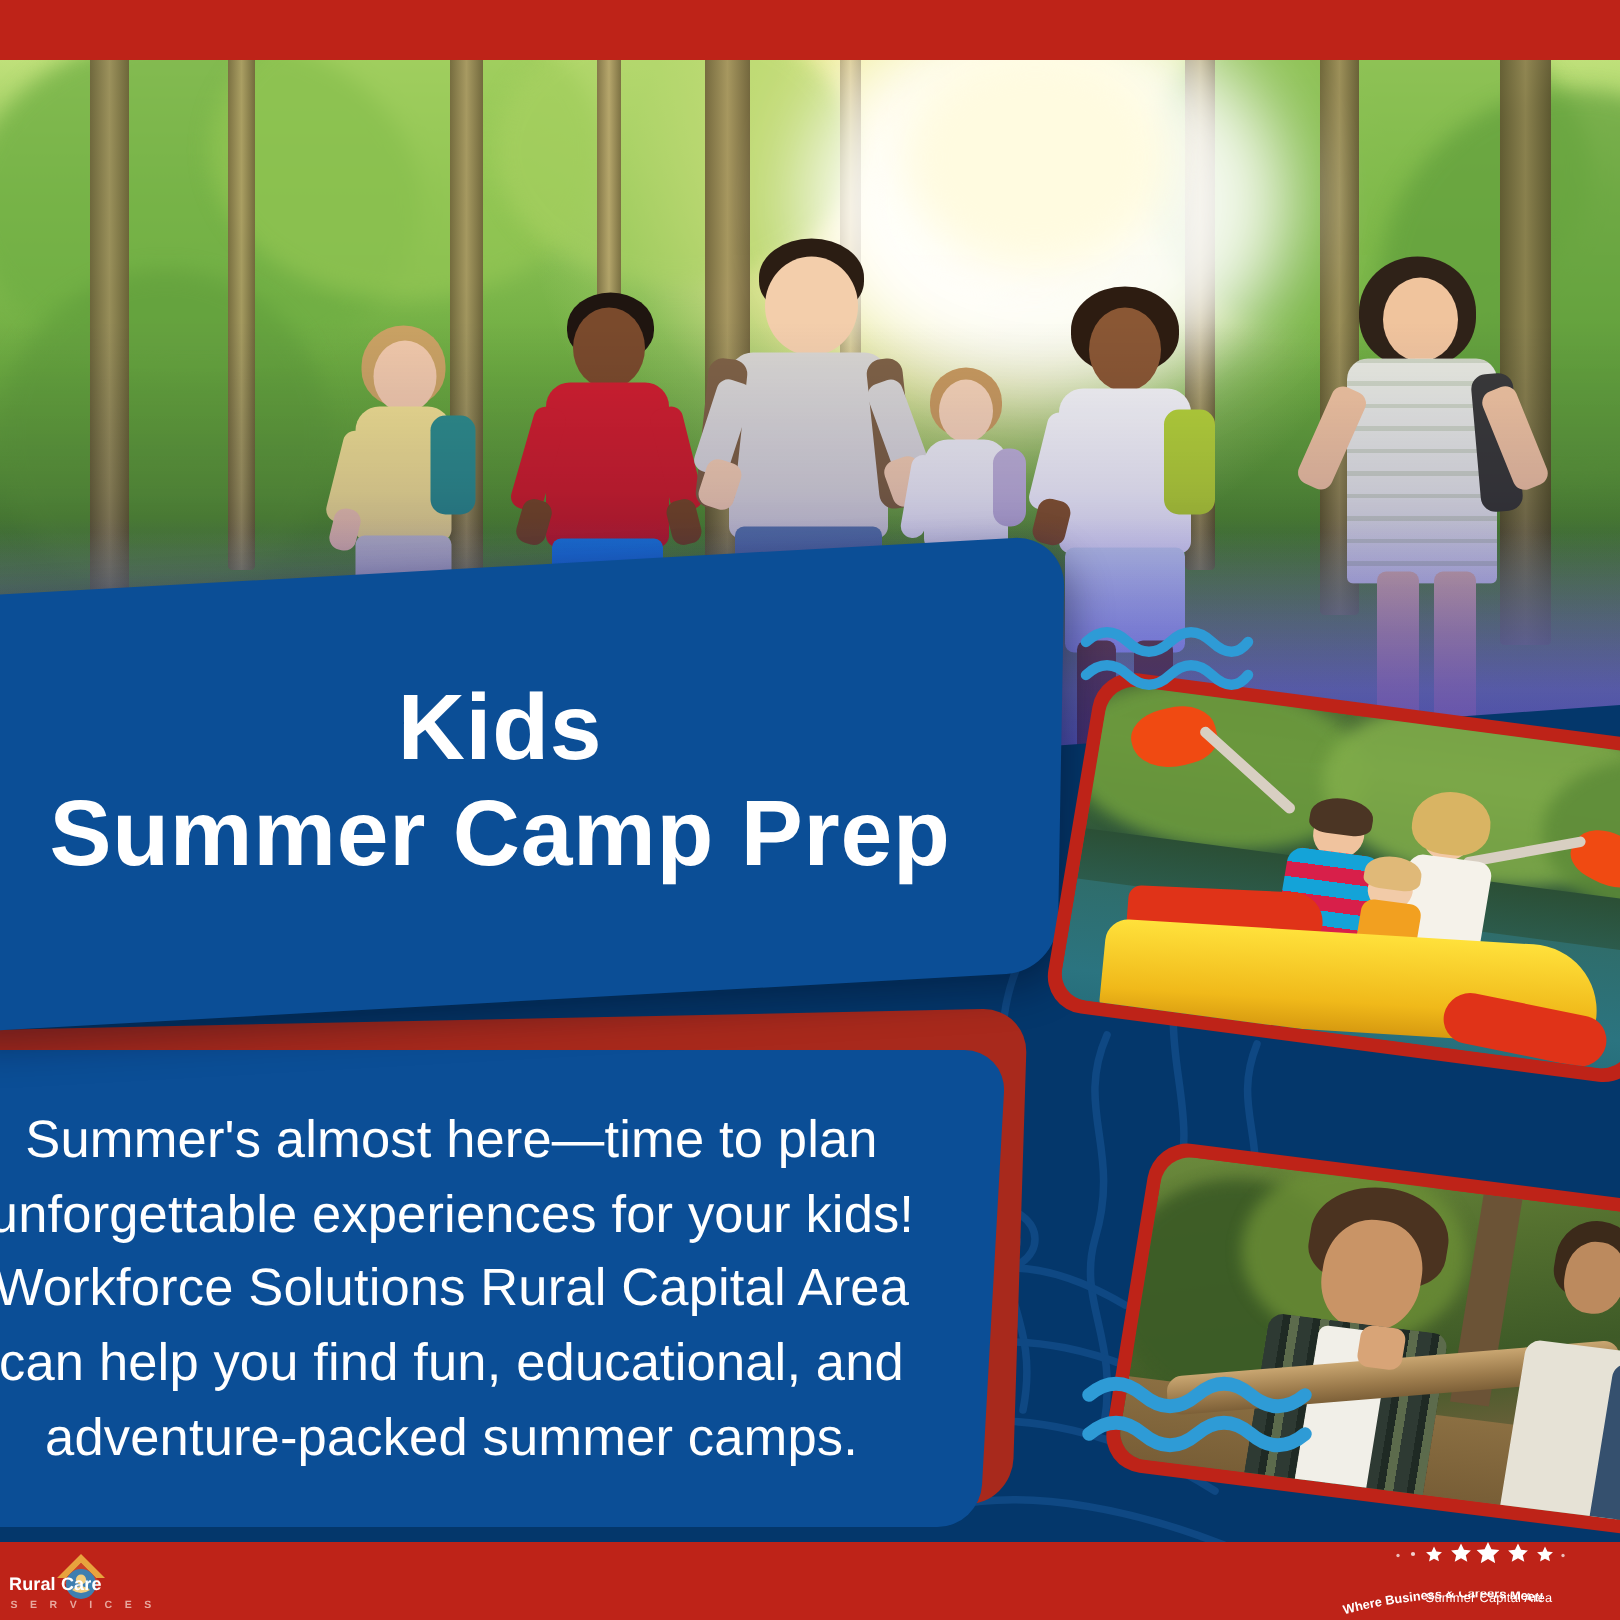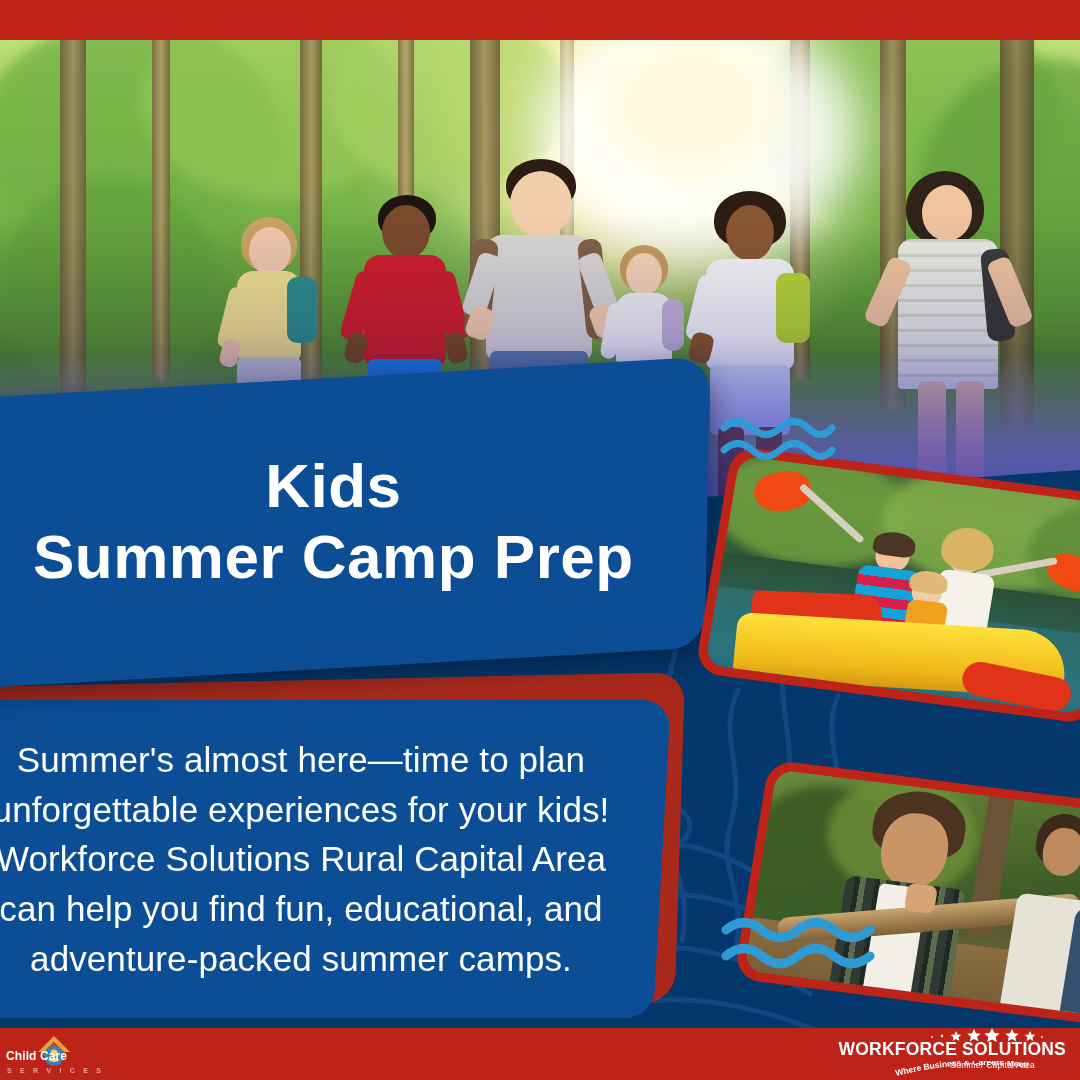--- a/index.html
+++ b/index.html
@@ -325,36 +325,35 @@
 
   <div class="bottom-bar"></div>
 
   <svg class="ccs-logo" viewBox="0 0 110 46">
     <path d="M30 22 L46 6 L62 22 L56 22 L46 12 L36 22 Z" fill="#E8A33D"></path>
     <path d="M34 24 L46 12 L58 24 L58 26 L34 26 Z" fill="#C9412A"></path>
     <circle cx="46" cy="26" r="10" fill="#3E7FB0"></circle>
     <circle cx="46" cy="23" r="3.4" fill="#F2CE7E"></circle>
     <path d="M40 30 q 6 -5 12 0 q -6 4 -12 0 Z" fill="#F2CE7E"></path>
   </svg>
-  <div class="ccs-name">Child Care</div>
+  <div class="ccs-name">Rural Care</div>
   <div class="ccs-sub">S E R V I C E S</div>
 
   <svg class="wfs-stars" width="120" height="14" viewBox="0 0 120 14">
     <g fill="#ffffff">
       <circle cx="6" cy="9" r="1.1" opacity=".7"></circle>
       <circle cx="16" cy="8" r="1.4" opacity=".8"></circle>
       <path d="M30 3 l1.6 3.4 3.7.4-2.8 2.5.8 3.6L30 11.1 26.7 13l.8-3.6-2.8-2.5 3.7-.4z"></path>
       <path d="M48 1 l2 4.2 4.6.5-3.4 3.1 1 4.4L48 10.9 43.8 13.2l1-4.4-3.4-3.1 4.6-.5z"></path>
       <path d="M66 0 l2.3 4.8 5.3.6-3.9 3.6 1.1 5.1L66 11.4 61.2 14.1l1.1-5.1-3.9-3.6 5.3-.6z"></path>
       <path d="M86 1 l2 4.2 4.6.5-3.4 3.1 1 4.4L86 10.9 81.8 13.2l1-4.4-3.4-3.1 4.6-.5z"></path>
       <path d="M104 3 l1.6 3.4 3.7.4-2.8 2.5.8 3.6L104 11.1 100.7 13l.8-3.6-2.8-2.5 3.7-.4z"></path>
       <circle cx="116" cy="9" r="1.1" opacity=".7"></circle>
     </g>
   </svg>
-  <div class="wfs-title">WORKFORCE SOLUTIONS</div>
   <div class="wfs-sub">Summer Capital Area</div>
   <svg class="wfs-tag" width="175" height="18" viewBox="0 0 175 18">
     <defs>
         <path id="arcpath" d="M6 16 Q 87 -6 169 12" fill="none"></path>
       </defs>
     <text font-family="Liberation Sans, sans-serif" font-size="8.5" font-weight="700" fill="#ffffff">
       <textPath href="#arcpath" startOffset="2%" id="tagline-textpath">Where Business &amp; Careers Meet!</textPath>
     </text>
   </svg>
 

